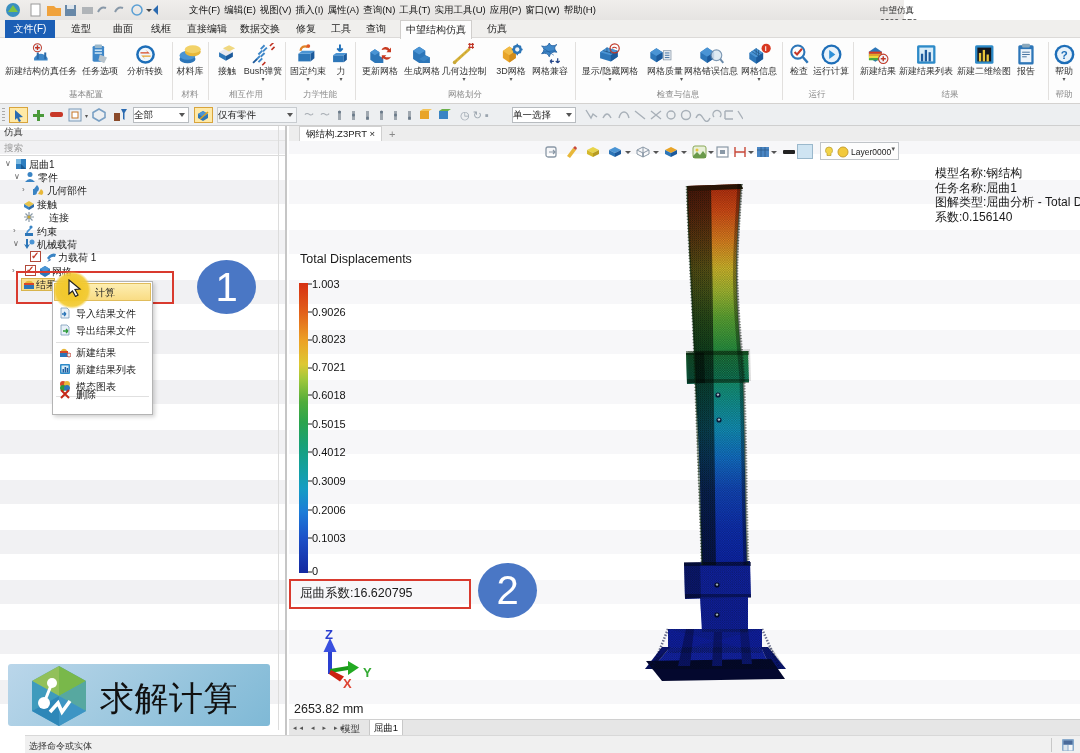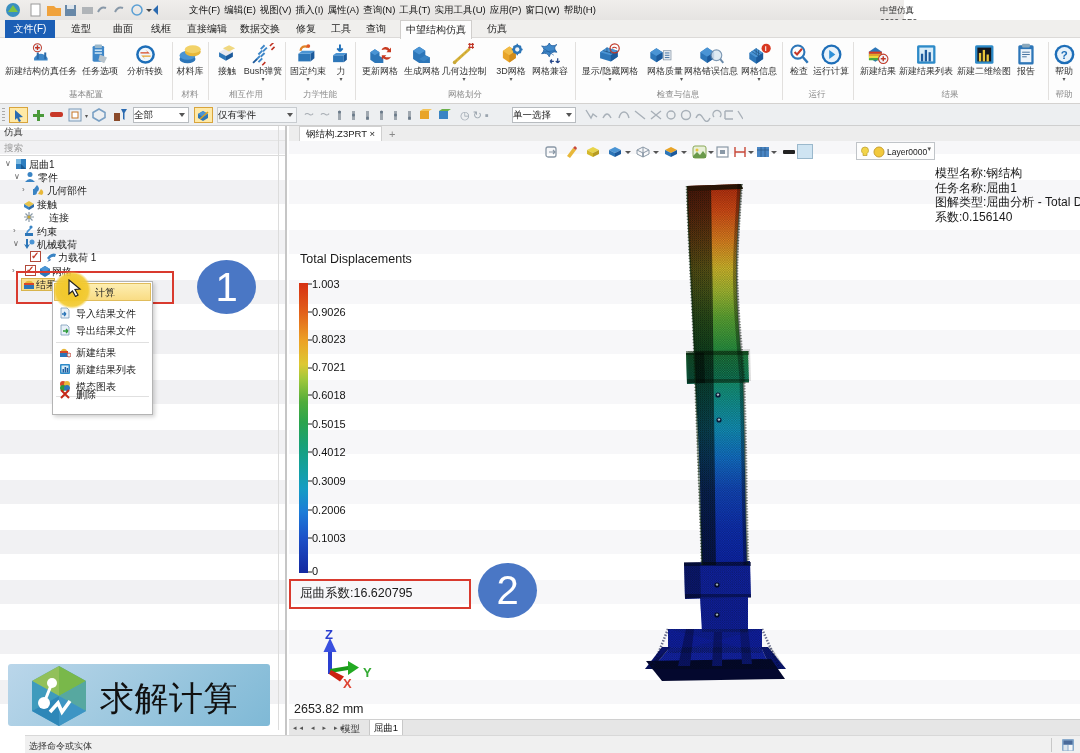--- a/index.html
+++ b/index.html
@@ -733,21 +733,21 @@
             <rect x="175" y="6" width="5" height="4" fill="#8a98a6"></rect>
           <path d="M190 3 v10 M200 3 v10 M190 8 h10" stroke="#c84838" stroke-width="1.4" fill="none"></path>
             <path d="M203 7 l3 3 l3-3z" fill="#555"></path>
           <rect x="212" y="3" width="12" height="10" fill="#4a86c4"></rect>
             <path d="M212 6 h12 M216 3 v10 M220 3 v10" stroke="#2d5a8c" stroke-width="0.8"></path>
             <path d="M226 7 l3 3 l3-3z" fill="#555"></path>
           <rect x="238" y="6" width="12" height="4" rx="1" fill="#222"></rect>
         </g>
       </svg>
       <div style="position:absolute;left:508px;top:18px;width:16px;height:15px;background:#cfe4f2;border:1px solid #9ab8cc;"></div>
-      <div style="position:absolute;left:531px;top:16px;width:79px;height:18px;background:#fdfdfd;border:1px solid #c0c4c8;margin-left:36px;">
+      <div style="position:absolute;left:531px;top:16px;width:79px;height:18px;background:#fdfdfd;border:1px solid #c0c4c8;">
         <svg class="abs" style="left:3px;top:3px" width="26" height="12" viewBox="0 0 26 12">
             <path d="M5 1 a3.5 3.5 0 0 1 3.5 3.5 q0 2-1.5 3 v2 h-4 v-2 q-1.5-1-1.5-3 A3.5 3.5 0 0 1 5 1z" fill="#f2d44a" stroke="#b89a28" stroke-width="0.7"></path>
             <circle cx="19" cy="6" r="5" fill="#f2c93c" stroke="#c8a030" stroke-width="1"></circle>
           </svg>
         <span style="position:absolute;left:30px;top:3.5px;font-size:8.5px;color:#222;">Layer0000</span>
         <span style="position:absolute;right:3px;top:2px;font-size:7px;color:#555;">▾</span>
       </div>
     </div>
     <div id="legend-title">Total Displacements</div>
     <svg id="cbar" width="9" height="290" viewBox="0 0 9 290" preserveAspectRatio="none">

